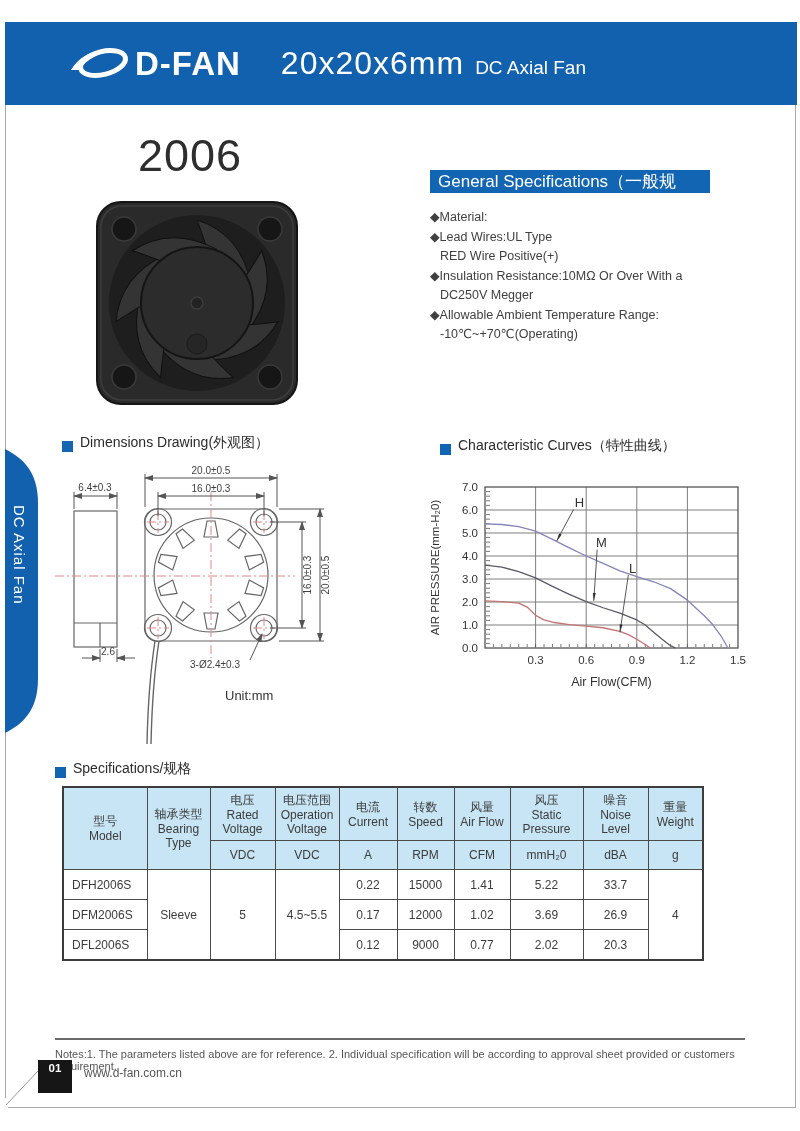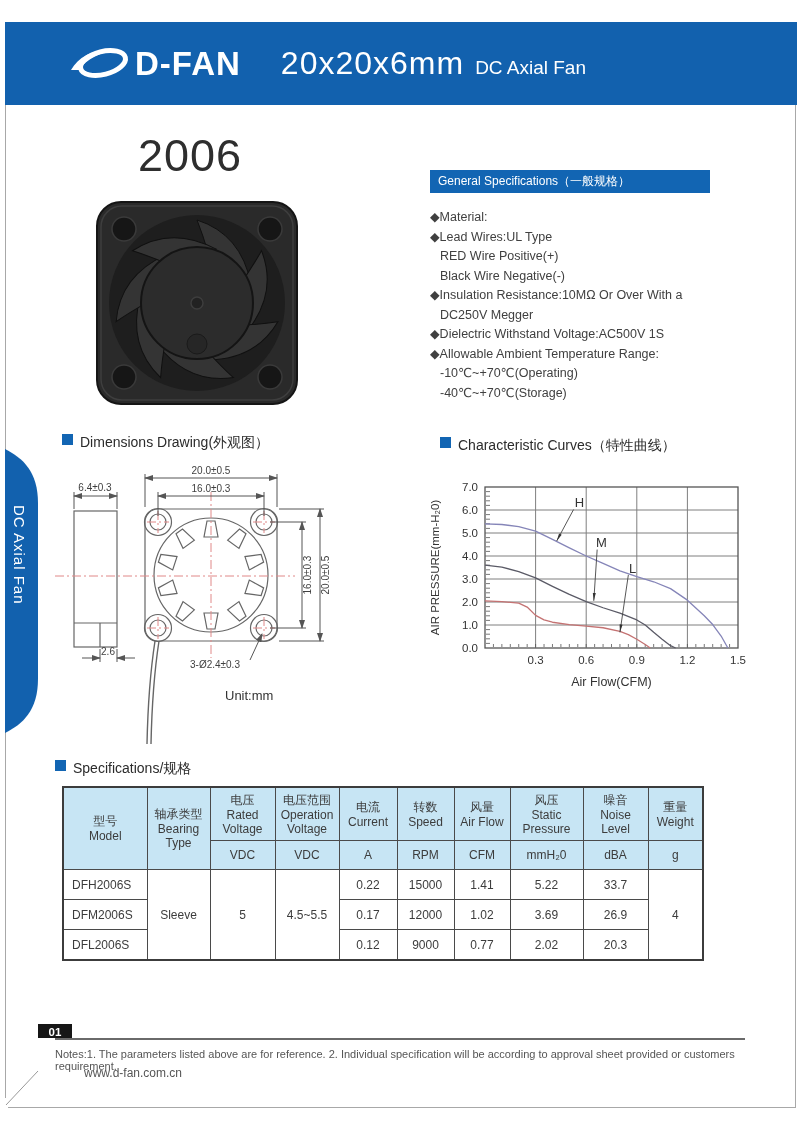--- a/index.html
+++ b/index.html
@@ -17,26 +17,26 @@
   #logo-wrap{display:flex;align-items:center;margin-left:64px;}
   #brand-text{color:#fff;font-size:33px;font-weight:bold;letter-spacing:1px;margin-left:4px;}
   #title-wrap{display:flex;align-items:baseline;margin-left:40px;}
   #size-text{color:#fff;font-size:32px;letter-spacing:1px;}
   #product-text{color:#fff;font-size:19px;margin-left:11px;}
 
   #model-heading{position:absolute;left:138px;top:130px;font-size:45px;color:#2e2e2e;letter-spacing:1px;}
 
   
   #gs{position:absolute;left:430px;top:170px;width:280px;}
-  #gs-bar{background:#1265b3;color:#fff;font-size:12px;height:23px;line-height:23px;padding-left:8px;}
+  #gs-bar{background:#1265b3;color:#fff;font-size:17px;height:23px;line-height:23px;padding-left:8px;}
   #gs-lines{margin-top:15px;font-size:12.5px;color:#404040;line-height:19.5px;}
   #gs-lines .cont{padding-left:10px;}
 
   
-  .sec-title{position:absolute;display:flex;align-items:flex-start;font-size:14px;color:#2b2b2b;}
+  .sec-title{position:absolute;display:flex;align-items:flex-end;font-size:14px;color:#2b2b2b;}
   .sec-marker{width:11px;height:11px;background:#1265b3;margin-right:7px;flex:0 0 auto;}
 
   
   #side-tab{position:absolute;left:5px;top:443px;width:35px;height:296px;}
   #side-tab-label{position:absolute;left:11px;top:505px;height:180px;color:#fff;font-size:15px;
     writing-mode:vertical-rl;letter-spacing:1px;}
 
   
   #spec-table{position:absolute;left:62px;top:786px;border-collapse:collapse;table-layout:fixed;width:640px;font-size:12px;color:#3c3c3c;}
   #spec-table td{border:1px solid #4a4a4a;text-align:center;vertical-align:middle;padding:1px 2px;background:#fff;}
@@ -45,21 +45,21 @@
   #spec-table .hd .en{display:block;line-height:14px;}
   #spec-table tr.r1 td{height:50px;}
   #spec-table tr.ru td{height:26px;}
   #spec-table tr.rd td{height:27px;}
   #spec-table td.model{text-align:left;padding-left:8px;}
   #spec-table{border:2px solid #3c3c3c;}
 
   
   #notes-rule{position:absolute;left:55px;top:1038px;width:690px;height:2px;background:#6a6a6a;}
   #notes-text{position:absolute;left:55px;top:1048px;width:700px;font-size:11px;color:#555;}
-  #page-box{position:absolute;left:38px;top:1024px;width:34px;height:14px;background:#161616;color:#fff;
+  #page-box{position:absolute;left:38px;top:1060px;width:34px;height:33px;background:#161616;color:#fff;
     font-size:11.5px;font-weight:bold;text-align:center;line-height:17px;}
   #site-text{position:absolute;left:84px;top:1066px;font-size:12px;color:#555;}
   #corner-fold{position:absolute;left:0;top:1058px;}
 
   svg text{font-family:"Liberation Sans","DejaVu Sans",sans-serif;}
 </style>
 </head>
 <body>
 
 <div id="page">
@@ -113,27 +113,24 @@
       </g>
     </svg>
   </div>
 
   <div id="gs">
     <div id="gs-bar">General Specifications（一般规格）</div>
     <div id="gs-lines">
       <div>◆Material:</div>
       <div>◆Lead Wires:UL Type</div>
       <div class="cont">RED Wire Positive(+)</div>
-      <div class="cont">Black Wire Negative(-)</div>
       <div>◆Insulation Resistance:10MΩ Or Over With a</div>
       <div class="cont">DC250V Megger</div>
-      <div>◆Dielectric Withstand Voltage:AC500V 1S</div>
       <div>◆Allowable Ambient Temperature Range:</div>
       <div class="cont">-10℃~+70℃(Operating)</div>
-      <div class="cont">-40℃~+70℃(Storage)</div>
     </div>
   </div>
 
   <div id="side-tab">
     <svg width="35" height="296" viewBox="0 0 35 296">
       <path d="M0,6 C18,15 33,29 33,60 L33,236 C33,267 18,281 0,290 Z" fill="#1261ae"></path>
     </svg>
   </div>
   <div id="side-tab-label">DC Axial Fan</div>
 

